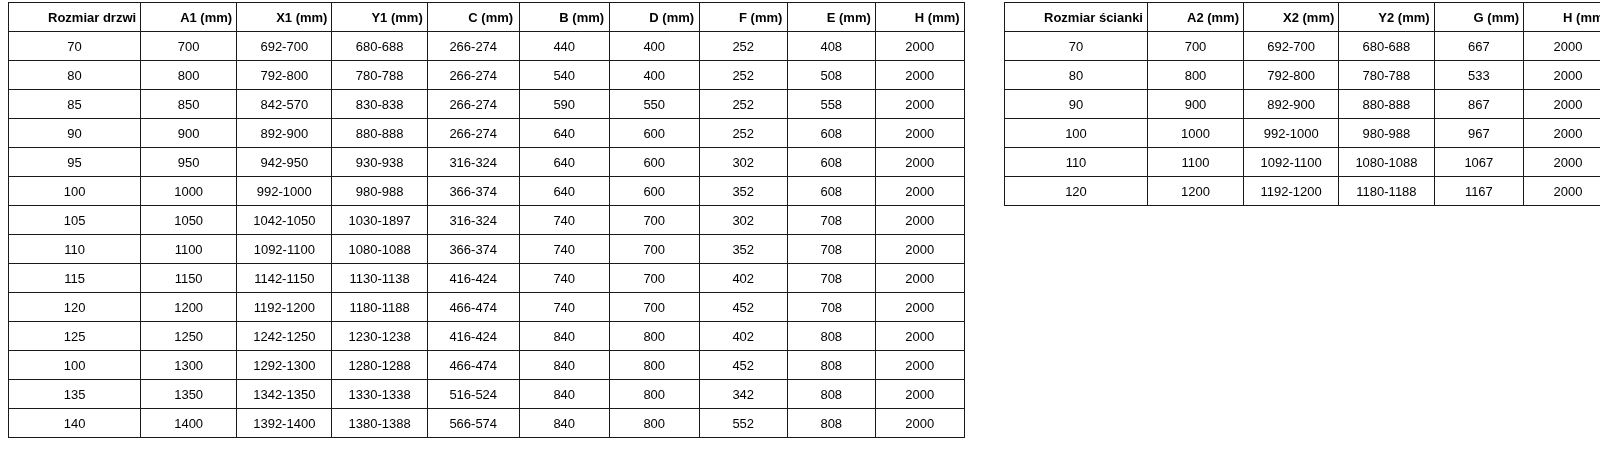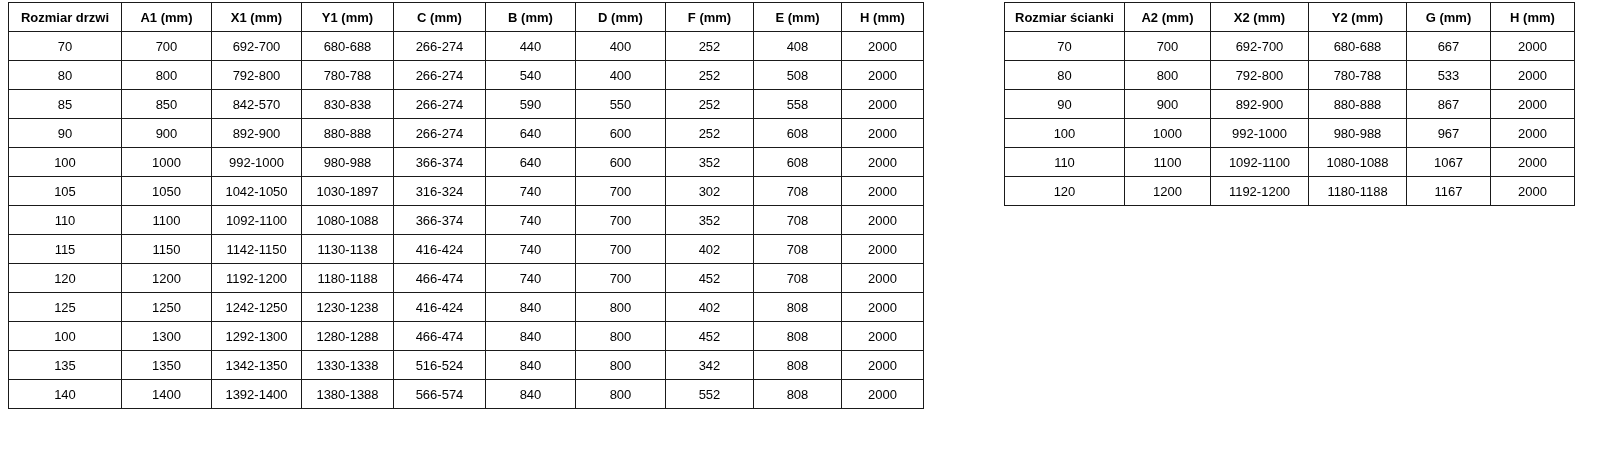--- a/index.html
+++ b/index.html
@@ -30,20 +30,21 @@
     text-align: center;
     vertical-align: middle;
     font-size: 13px;
     height: 28px;
     padding: 0 4px;
     white-space: nowrap;
   }
   table.spec th {
     font-weight: bold;
     font-size: 13px;
+    padding-left: 39px;
   }
   table.spec td {
     font-weight: normal;
   }
 
   
   #doors-table-wrap {
     position: absolute;
     left: 8px;
     top: 2px;
@@ -148,20 +149,32 @@
           <td>892-900</td>
           <td>880-888</td>
           <td>266-274</td>
           <td>640</td>
           <td>600</td>
           <td>252</td>
           <td>608</td>
           <td>2000</td>
         </tr>
         <tr>
+          <td>95</td>
+          <td>950</td>
+          <td>942-950</td>
+          <td>930-938</td>
+          <td>316-324</td>
+          <td>640</td>
+          <td>600</td>
+          <td>302</td>
+          <td>608</td>
+          <td>2000</td>
+        </tr>
+        <tr>
           <td>100</td>
           <td>1000</td>
           <td>992-1000</td>
           <td>980-988</td>
           <td>366-374</td>
           <td>640</td>
           <td>600</td>
           <td>352</td>
           <td>608</td>
           <td>2000</td>

